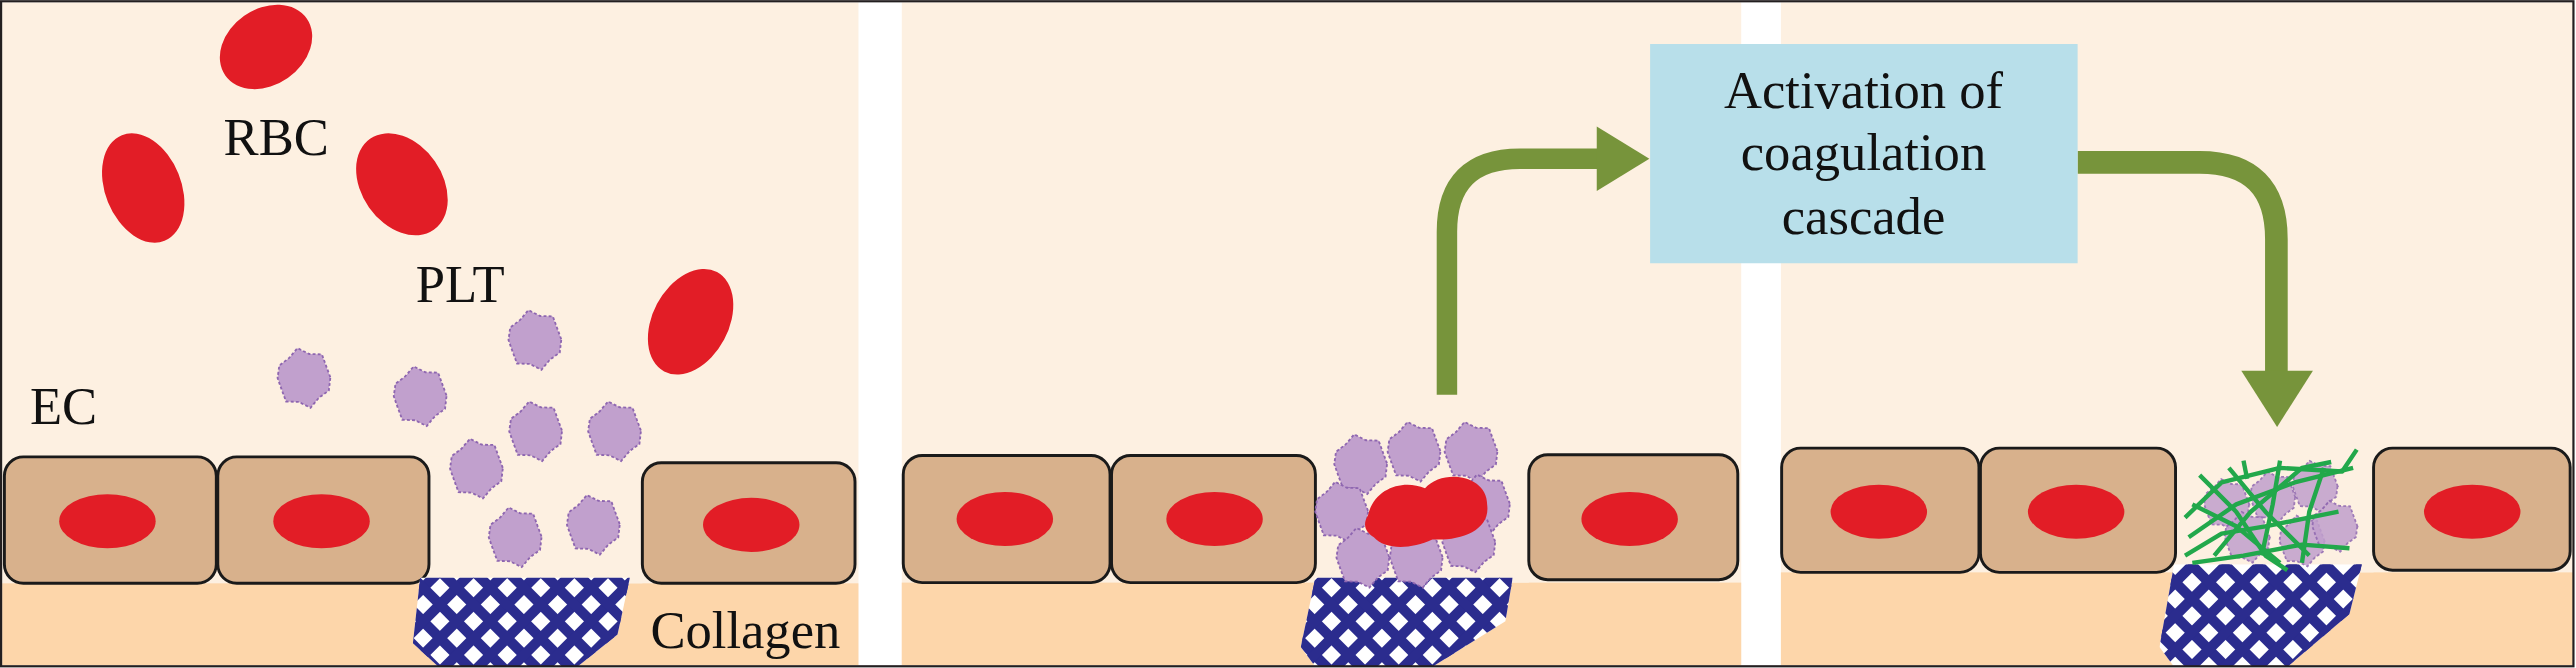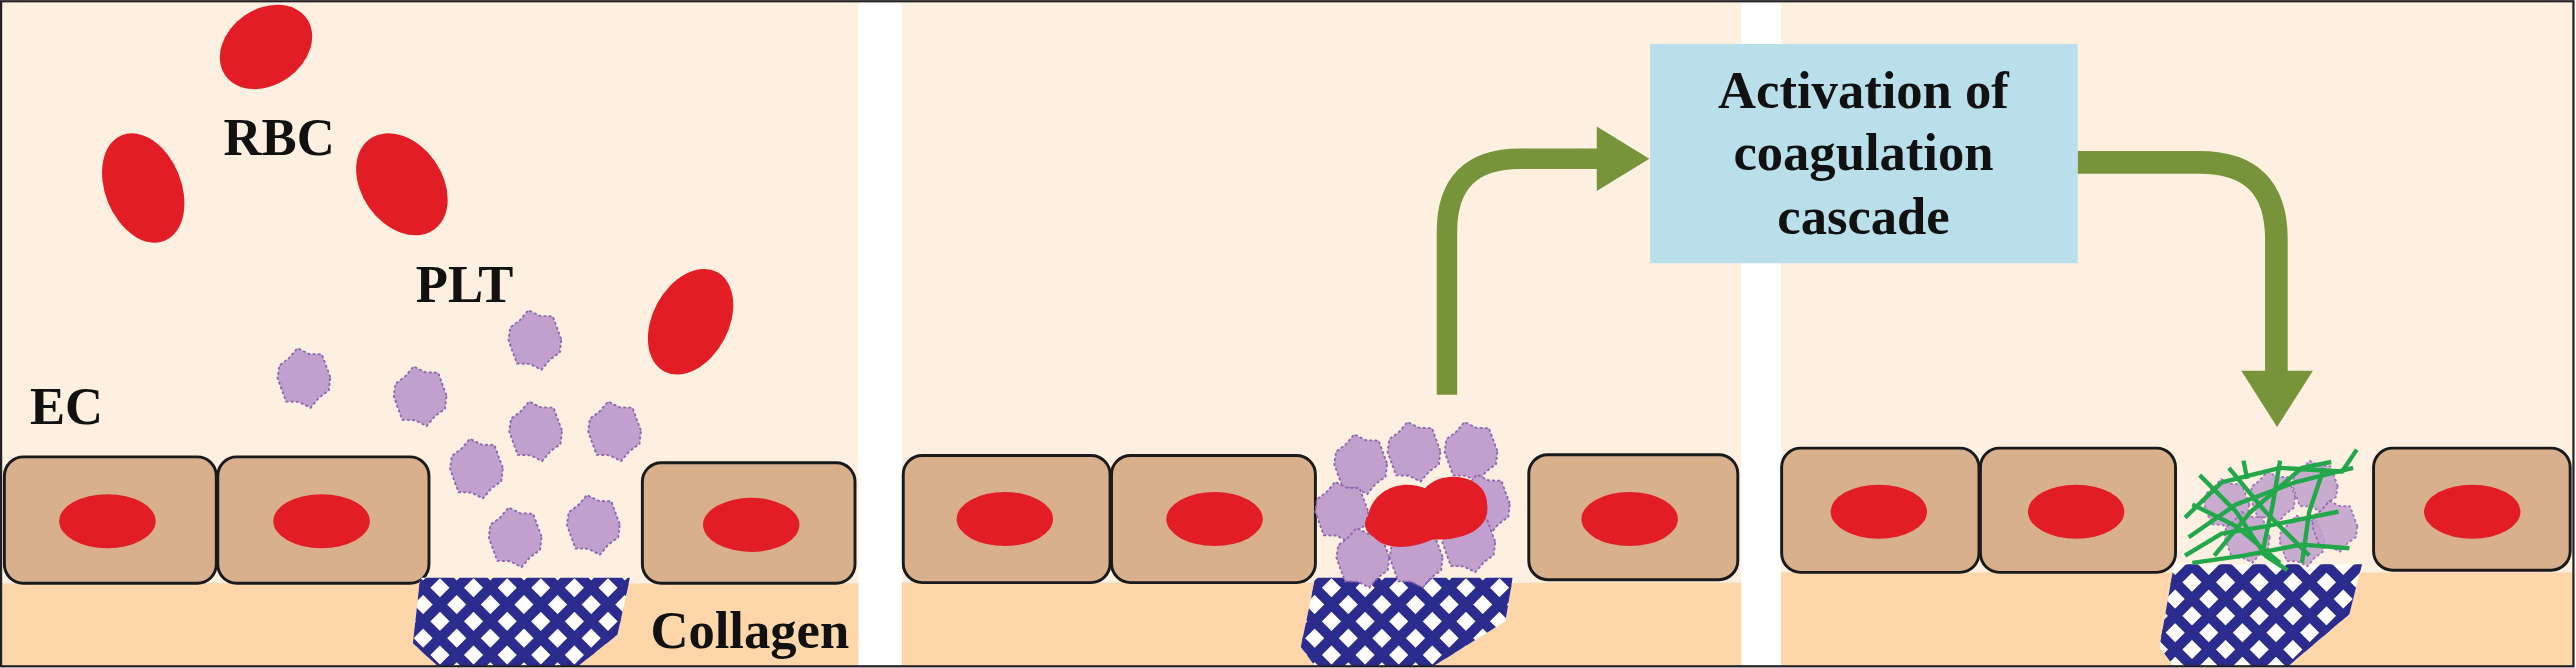--- a/index.html
+++ b/index.html
@@ -1,17 +1,17 @@
 <!DOCTYPE html>
 <html style="font-size:11.7px"><head>
 <meta charset="utf-8">
 <style>
   html, body { margin: 0; padding: 0; background: #ffffff; }
   body { width: 2576px; height: 669px; overflow: hidden; }
-  #stage { position: absolute; left: 0; top: 0; width: 2576px; height: 669px; font-weight: bold; }
+  #stage { position: absolute; left: 0; top: 0; width: 2576px; height: 669px; }
   svg text { font-family: "Liberation Serif", "DejaVu Serif", serif; fill: #111111; }
   .lbl { font-size: 72px; }
   .box-text { font-size: 72px; }
 </style>
 <style>.c-lumen{fill:#fdf0e1}.c-gap{fill:#ffffff}.c-sub{fill:#fdd6aa}.c-arrow{fill:#77943b}.s-arrow{stroke:#77943b}.c-box{fill:#b8dfea}.s-border{stroke:#231f20}</style></head>
 <body>
 
 <div id="stage">
 <svg id="fig" width="2576" height="669" viewBox="0 0 3525 915" xmlns="http://www.w3.org/2000/svg">
   <defs>

